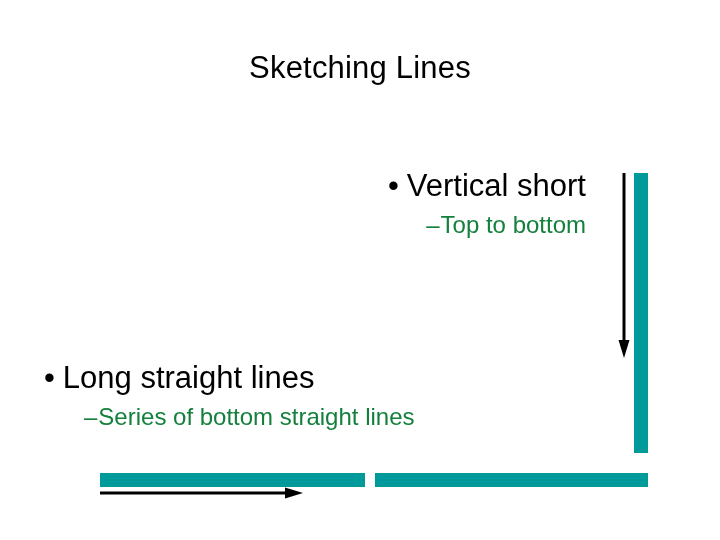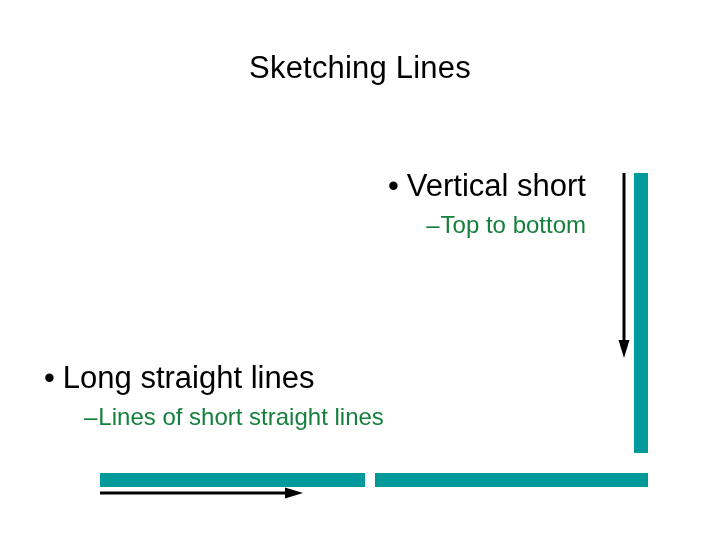--- a/index.html
+++ b/index.html
@@ -129,21 +129,21 @@
     <div class="bullet-l2">
       <span class="bullet-mark l2-mark">–</span><span>Top to bottom</span>
     </div>
   </div>
 
   <div class="body-block" id="block-long">
     <div class="bullet-l1">
       <span class="bullet-mark l1-mark">•</span><span>Long straight lines</span>
     </div>
     <div class="bullet-l2">
-      <span class="bullet-mark l2-mark">–</span><span>Lines of short straight lines</span>
+      <span class="bullet-mark l2-mark">–</span><span>Series of bottom straight lines</span>
     </div>
   </div>
 
   <div class="teal-bar" id="teal-vertical"></div>
   <div class="teal-bar" id="teal-horizontal-left"></div>
   <div class="teal-bar" id="teal-horizontal-right"></div>
 
   <svg class="arrow-svg" id="arrow-down" width="26" height="196" viewBox="0 0 26 196">
     <line x1="12" y1="5" x2="12" y2="177" stroke="#000000" stroke-width="3"></line>
     <polygon points="12,190 6.5,172 17.5,172" fill="#000000"></polygon>

